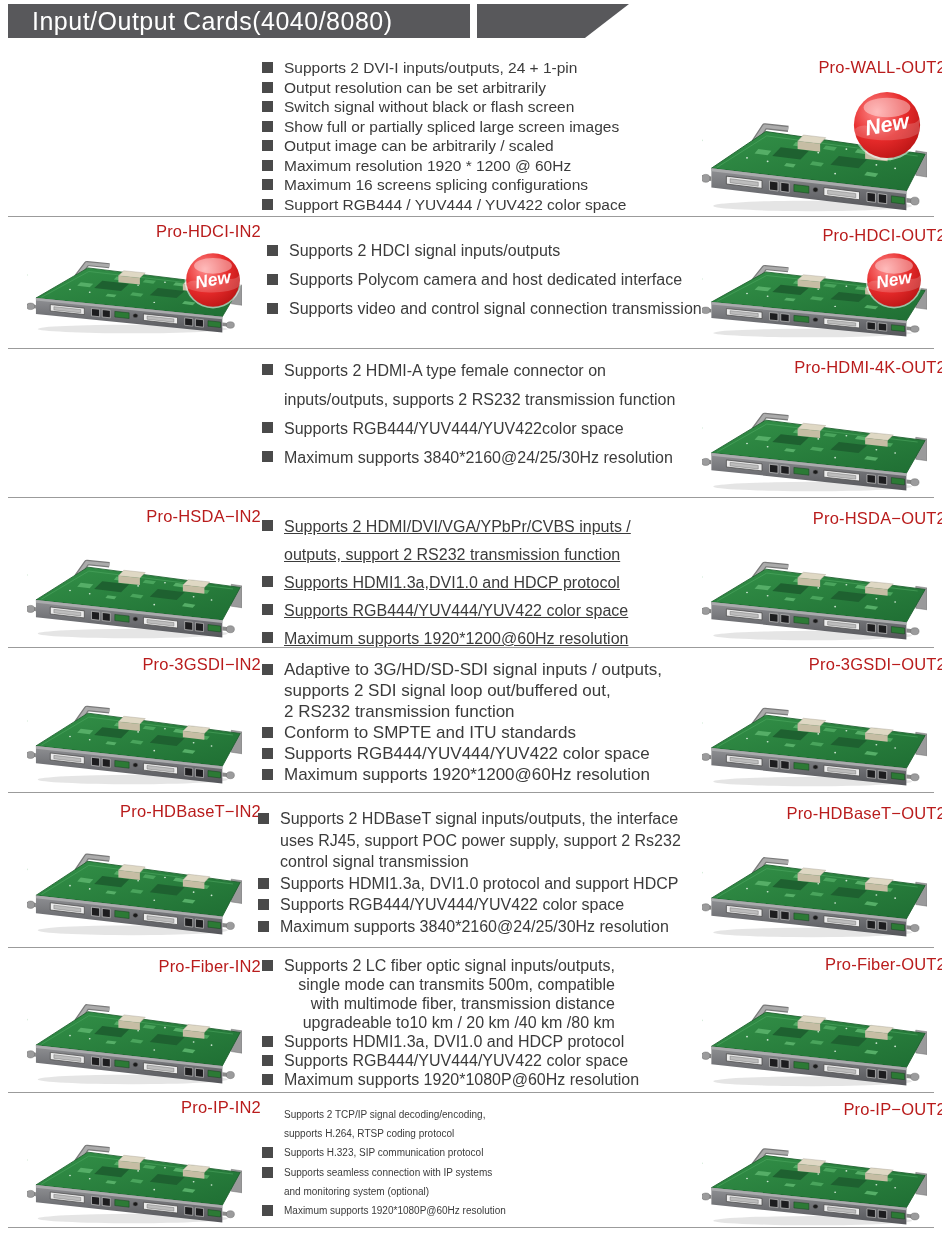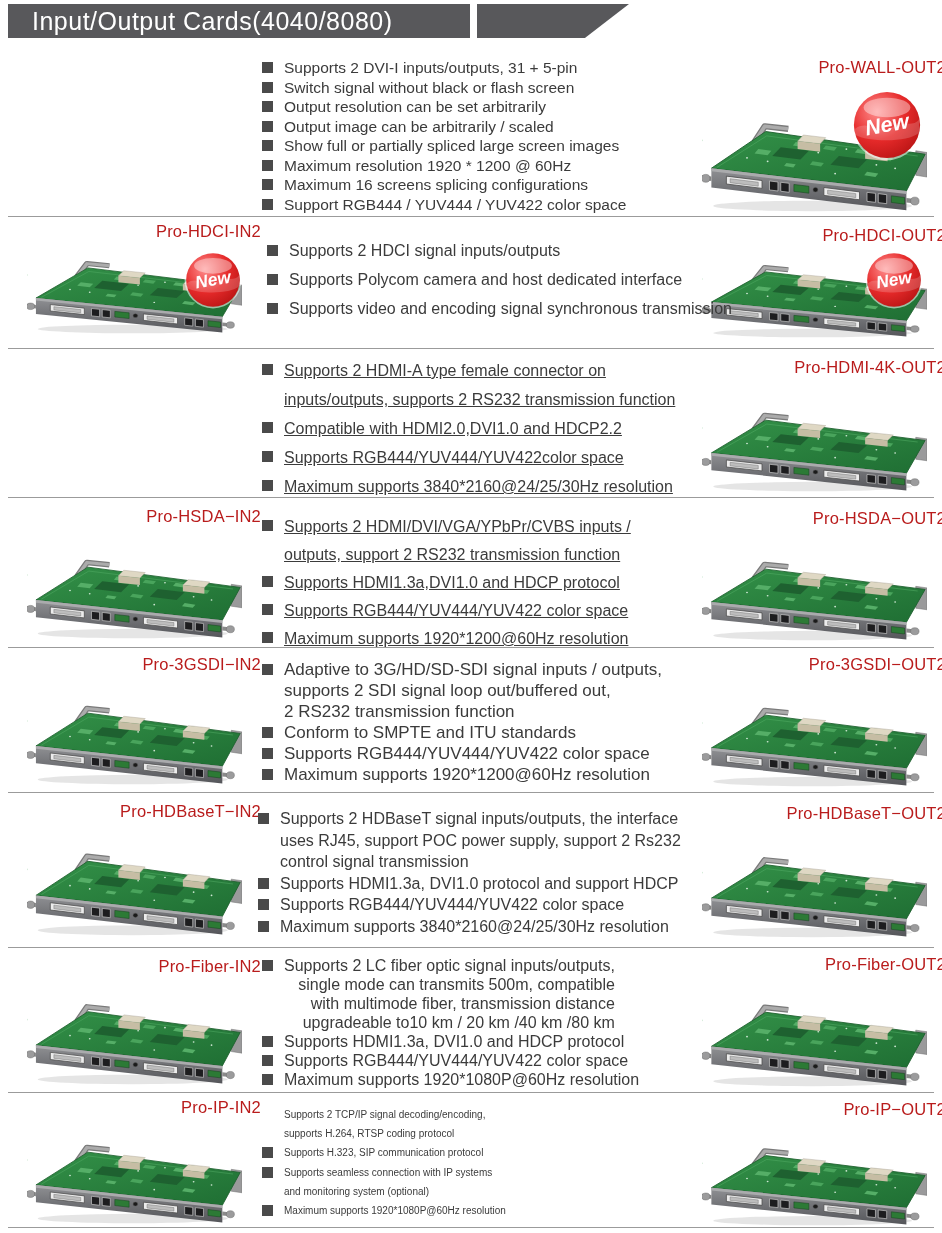--- a/index.html
+++ b/index.html
@@ -22,21 +22,21 @@
   
   .bullets{position:absolute;z-index:3;}
   .bullet{display:flex;align-items:flex-start;}
   .sq{flex:none;width:11px;height:11px;background:#4a4a4a;margin-right:11px;}
   .nosq .sq{visibility:hidden;}
   .btext{white-space:pre-line;}
   .r1 .bullets{left:262px;top:16px;width:460px;font-size:15.5px;line-height:19.5px;}
   .r1 .sq{margin-top:4px;}
   .r2 .bullets{left:267px;top:20px;width:545px;font-size:16px;line-height:29px;}
   .r2 .sq{margin-top:9px;}
-  .r3 .bullets{left:262px;top:8px;width:480px;font-size:16px;line-height:29px;text-decoration:underline;}
+  .r3 .bullets{left:262px;top:8px;width:480px;font-size:16px;line-height:29px;}
   .r3 .sq{margin-top:8px;}
   .r4 .bullets{left:262px;top:16px;width:470px;font-size:16px;line-height:28px;text-decoration:underline;}
   .r4 .sq{margin-top:7px;}
   .r5 .bullets{left:262px;top:12px;width:480px;font-size:17px;line-height:21px;}
   .r5 .sq{margin-top:5px;}
   .r6 .bullets{left:258px;top:16px;width:490px;font-size:16px;line-height:21.5px;}
   .r6 .sq{margin-top:5px;}
   .r7 .bullets{left:262px;top:9px;width:470px;font-size:16px;line-height:19px;text-align:right;}
   .r7 .sq{margin-top:4px;}
   .r8 .bullets{left:262px;top:13px;width:470px;font-size:10px;line-height:19.2px;}
@@ -128,37 +128,37 @@
   <div class="divider" style="top:647px"></div>
   <div class="divider" style="top:792px"></div>
   <div class="divider" style="top:947px"></div>
   <div class="divider" style="top:1092px"></div>
   <div class="divider" style="top:1227px"></div>
 
   <section class="row r1" style="top:42px;height:174px">
     <div class="bullets">
       <div class="bullet">
           <span class="sq"></span>
-          <span class="btext">Supports 2 DVI-I inputs/outputs, 31 + 5-pin</span>
+          <span class="btext">Supports 2 DVI-I inputs/outputs, 24 + 1-pin</span>
+        </div>
+      <div class="bullet">
+          <span class="sq"></span>
+          <span class="btext">Output resolution can be set arbitrarily</span>
         </div>
       <div class="bullet">
           <span class="sq"></span>
           <span class="btext">Switch signal without black or flash screen</span>
         </div>
       <div class="bullet">
           <span class="sq"></span>
-          <span class="btext">Output resolution can be set arbitrarily</span>
+          <span class="btext">Show full or partially spliced large screen images</span>
         </div>
       <div class="bullet">
           <span class="sq"></span>
           <span class="btext">Output image can be arbitrarily / scaled</span>
-        </div>
-      <div class="bullet">
-          <span class="sq"></span>
-          <span class="btext">Show full or partially spliced large screen images</span>
         </div>
       <div class="bullet">
           <span class="sq"></span>
           <span class="btext">Maximum resolution 1920 * 1200 @ 60Hz</span>
         </div>
       <div class="bullet">
           <span class="sq"></span>
           <span class="btext">Maximum 16 screens splicing configurations</span>
         </div>
       <div class="bullet">
@@ -193,45 +193,41 @@
       <div class="bullet">
           <span class="sq"></span>
           <span class="btext">Supports 2 HDCI signal inputs/outputs</span>
         </div>
       <div class="bullet">
           <span class="sq"></span>
           <span class="btext">Supports Polycom camera and host dedicated interface</span>
         </div>
       <div class="bullet">
           <span class="sq"></span>
-          <span class="btext">Supports video and encoding signal synchronous transmission</span>
+          <span class="btext">Supports video and control signal connection transmission</span>
         </div>
     </div>
     <div class="pcard" style="left:698px;top:0;width:232px;height:132px">
       <div class="plabel" style="top:10px">Pro-HDCI-OUT2</div>
       <svg class="pimg" viewBox="0 0 240 128" preserveAspectRatio="none" style="left:4px;top:30px;width:225px;height:92px">
           <use href="#io-card"></use>
         </svg>
       <svg class="badge" viewBox="0 0 76 76" style="left:166px;top:34px;width:60px;height:60px">
           <use href="#new-badge-sym"></use>
           <text x="38" y="45" transform="rotate(-10 38 38)">New</text>
         </svg>
     </div>
   </section>
 
   <section class="row r3" style="top:348px;height:149px">
     <div class="bullets">
       <div class="bullet">
           <span class="sq"></span>
           <span class="btext">Supports 2 HDMI-A type female connector on
 inputs/outputs, supports 2 RS232 transmission function</span>
-        </div>
-      <div class="bullet">
-          <span class="sq"></span>
-          <span class="btext">Compatible with HDMI2.0,DVI1.0 and HDCP2.2</span>
         </div>
       <div class="bullet">
           <span class="sq"></span>
           <span class="btext">Supports RGB444/YUV444/YUV422color space</span>
         </div>
       <div class="bullet">
           <span class="sq"></span>
           <span class="btext">Maximum supports 3840*2160@24/25/30Hz resolution</span>
         </div>
     </div>

